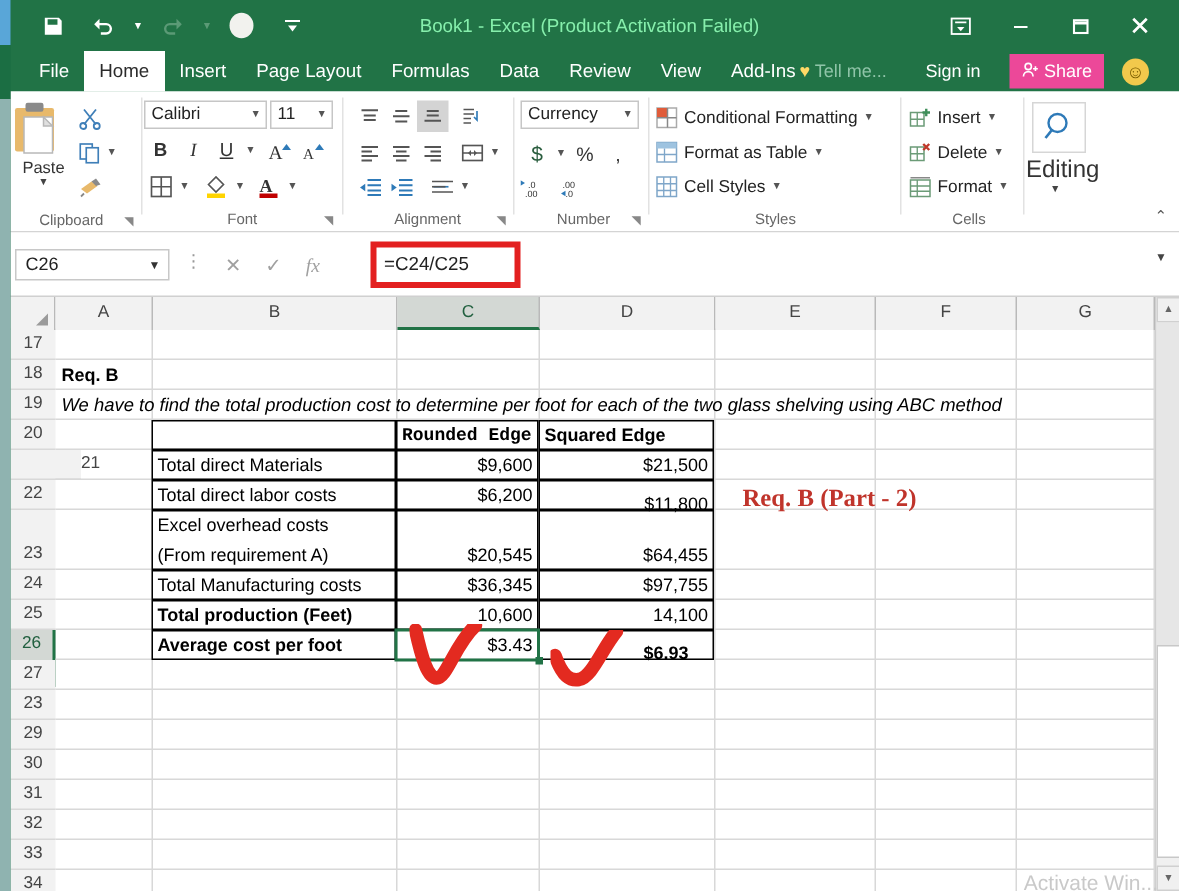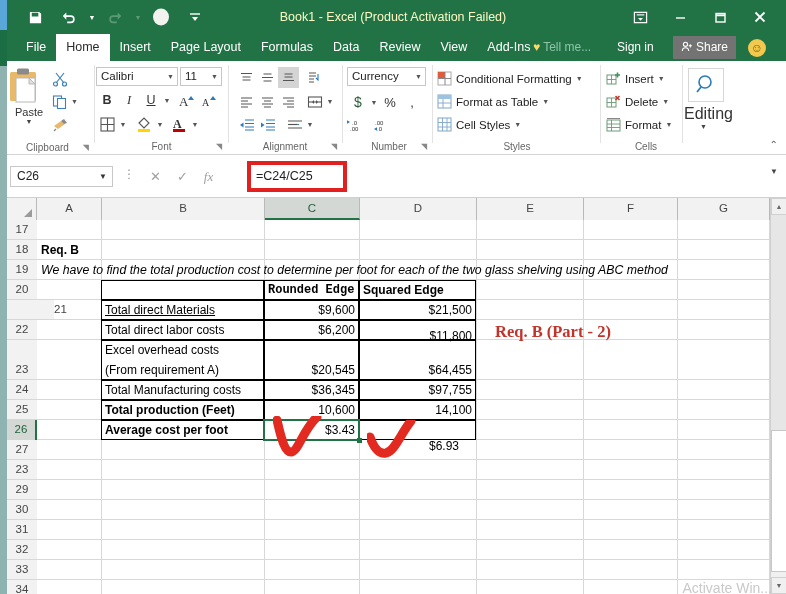--- a/index.html
+++ b/index.html
@@ -23,37 +23,37 @@
   }
   .qat { position:absolute; left:18px; top:0; height:34px; display:flex; align-items:center; gap:0px; }
   .qat-btn { width:34px; height:34px; display:flex; align-items:center; justify-content:center;
              color:#fff; font-size:15px; }
   .qat-btn.dim { color:#5b9a76; }
   .qat-caret { width:12px; height:34px; display:flex; align-items:center; justify-content:center;
                font-size:7px; color:#fff;}
   .qat-caret.dim{ color:#5b9a76; }
   .title-text {
     position:absolute; left:0; top:0; width:786px; height:34px; line-height:34px;
-    text-align:center; font-size:12.5px; color:#fef9c3; pointer-events:none;
+    text-align:center; font-size:12.5px; color:#86efac; pointer-events:none;
   }
   .win-ctrls { position:absolute; right:6px; top:0; height:34px; display:flex; align-items:center; }
   .win-btn { width:40px; height:34px; display:flex; align-items:center; justify-content:center;
              color:#fff; font-size:13px; }
 
   
   .tabbar { position:absolute; left:0; top:34px; width:786px; height:27px; background:#217346; }
   .tabs { position:absolute; left:16px; top:0; height:27px; display:flex; align-items:stretch; }
   .tab { padding:0 10px; height:27px; line-height:27px; font-size:12.5px; color:#fff; white-space:nowrap;}
   .tab.active { background:#fff; color:#2b2b2b; }
   .tellme { position:absolute; left:533px; top:0; height:27px; line-height:27px;
             font-size:12px; color:#8fc4a8; white-space:nowrap;}
   .tellme .bulb { color:#ffd966; margin-right:3px; }
   .signin { position:absolute; left:617px; top:0; height:27px; line-height:27px; font-size:12px; color:#fff;}
   .sharebtn { position:absolute; left:673px; top:2px; height:23px; line-height:23px; padding:0 8px;
-              font-size:12px; color:#fff; background:#737373; white-space:nowrap;}
+              font-size:12px; color:#fff; background:#ec4899; white-space:nowrap;}
   .smiley { position:absolute; left:748px; top:5px; width:18px; height:18px; border-radius:50%;
             background:#f2c94c; color:#7a5c00; font-size:12px; text-align:center; line-height:18px;}
 
   
   .ribbon { position:absolute; left:0; top:61px; width:786px; height:94px; background:#fff;
             border-bottom:1px solid #d4d4d4; }
   .rgroup { position:absolute; top:0; height:94px; }
   .rglabel { position:absolute; bottom:2px; width:100%; text-align:center; font-size:10px; color:#666; }
   .rgdiv { position:absolute; top:4px; width:1px; height:78px; background:#e2e2e2; }
   .dlg { position:absolute; bottom:3px; font-size:8px; color:#888; }
@@ -644,21 +644,21 @@
 
       <div class="bordbox" style="left:64px;top:200px;width:163px;height:20px;"></div>
       <div class="bordbox" style="left:322px;top:200px;width:117px;height:20px;"></div>
 
       <div class="cell l bold" style="left:0px;top:20px;width:64px;height:19px;">Req. B</div>
       <div class="cell l ital" style="left:0px;top:40px;width:740px;height:19px;font-size:12.3px;">We have to find the total production cost to determine per foot for each of the two glass shelving using ABC method</div>
 
       <div class="cell l bold" style="left:227px;top:60px;width:95px;height:19px;font-family:Liberation Mono, monospace;">Rounded Edge</div>
       <div class="cell l bold" style="left:322px;top:60px;width:117px;height:19px;">Squared Edge</div>
 
-      <div class="cell l" style="left:64px;top:80px;width:163px;height:19px;text-decoration:underline;">Total direct Materials</div>
+      <div class="cell l" style="left:64px;top:80px;width:163px;height:19px;">Total direct Materials</div>
       <div class="cell r" style="left:227px;top:80px;width:95px;height:19px;">$9,600</div>
       <div class="cell r" style="left:322px;top:80px;width:117px;height:19px;">$21,500</div>
 
       <div class="cell l" style="left:64px;top:100px;width:163px;height:19px;">Total direct labor costs</div>
       <div class="cell r" style="left:227px;top:100px;width:95px;height:19px;">$6,200</div>
       <div class="cell r" style="left:322px;top:100px;width:117px;height:31px;">$11,800</div>
 
       <div class="cell l" style="left:64px;top:120px;width:163px;height:20px;">Excel overhead costs</div>
       <div class="cell l" style="left:64px;top:140px;width:163px;height:19px;">(From requirement A)</div>
       <div class="cell r" style="left:227px;top:140px;width:95px;height:19px;">$20,545</div>
@@ -667,21 +667,21 @@
       <div class="cell l" style="left:64px;top:160px;width:163px;height:19px;">Total Manufacturing costs</div>
       <div class="cell r" style="left:227px;top:160px;width:95px;height:19px;">$36,345</div>
       <div class="cell r" style="left:322px;top:160px;width:117px;height:19px;">$97,755</div>
 
       <div class="cell l bold" style="left:64px;top:180px;width:163px;height:19px;">Total production (Feet)</div>
       <div class="cell r" style="left:227px;top:180px;width:95px;height:19px;">10,600</div>
       <div class="cell r" style="left:322px;top:180px;width:117px;height:19px;">14,100</div>
 
       <div class="cell l bold" style="left:64px;top:200px;width:163px;height:19px;">Average cost per foot</div>
       <div class="cell r" style="left:227px;top:200px;width:95px;height:19px;z-index:14;">$3.43</div>
-      <div class="cell r" style="left:322px;top:216px;width:104px;height:19px;z-index:14;">$6.93</div>
+      <div class="cell r" style="left:322px;top:205px;width:104px;height:19px;z-index:14;font-weight:bold;">$6.93</div>
 
       <svg style="position:absolute;left:236px;top:196px;z-index:13;" width="72" height="48" viewBox="0 0 72 48">
         <path d="M4 4 C8 22, 12 36, 18 36 C25 36, 30 14, 44 1" stroke="#e32a20" stroke-width="9" fill="none" stroke-linecap="round"></path>
       </svg>
       <svg style="position:absolute;left:330px;top:200px;z-index:13;" width="72" height="46" viewBox="0 0 72 46">
         <path d="M3 17 C8 31, 13 34, 19 33 C28 31, 34 13, 44 1" stroke="#e32a20" stroke-width="9" fill="none" stroke-linecap="round"></path>
       </svg>
 
       <div class="selcell" style="left:226px;top:199px;width:97px;height:22px;"></div>
       <div class="fillh" style="left:320px;top:218px;"></div>

